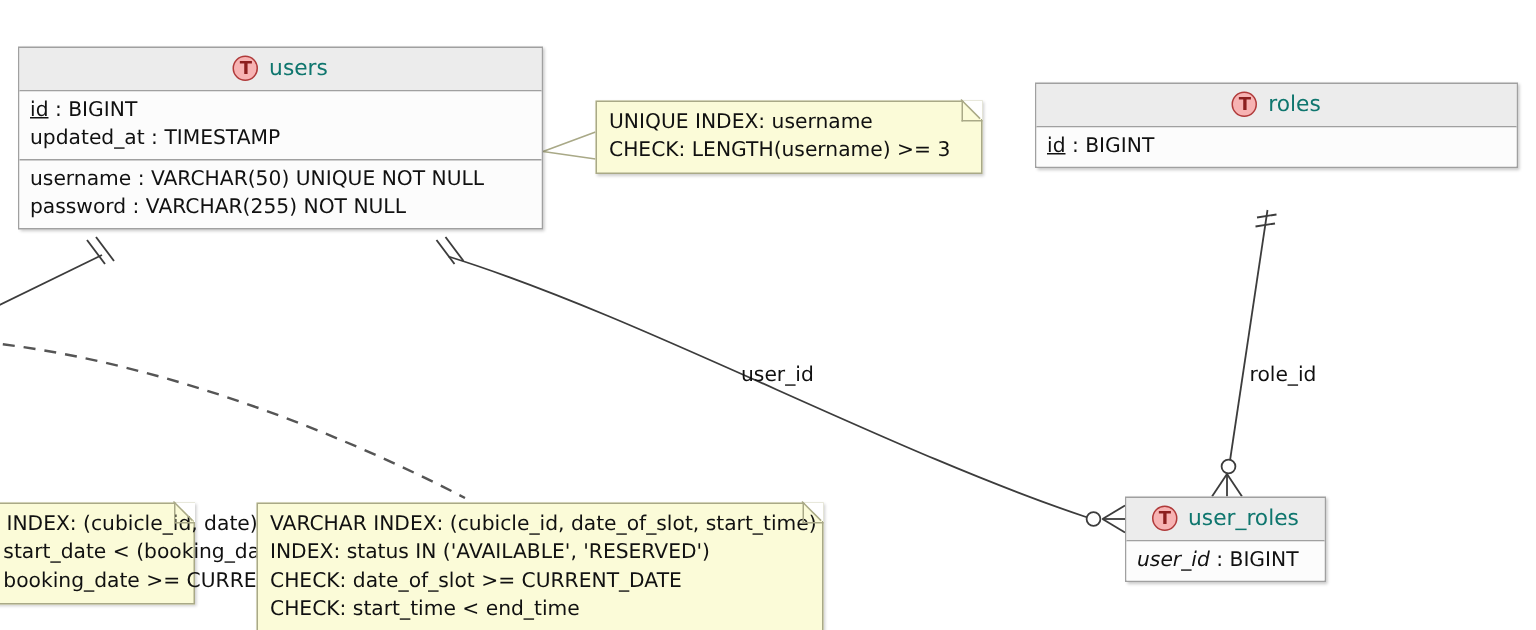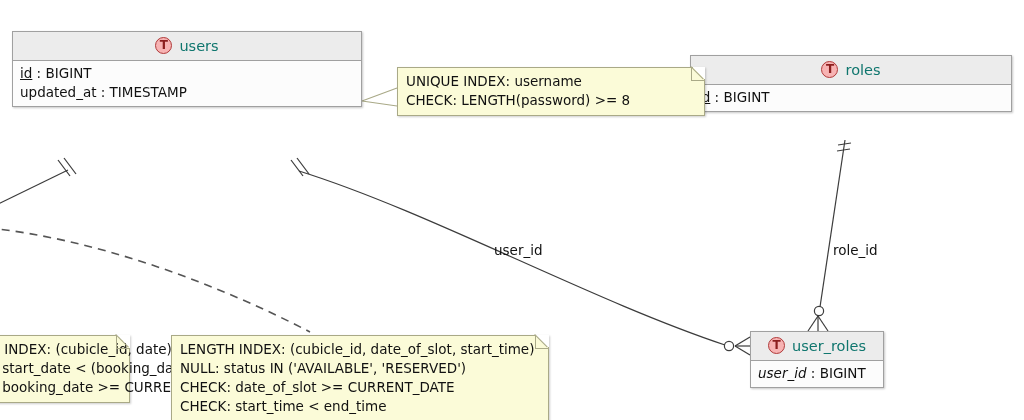--- a/index.html
+++ b/index.html
@@ -192,20 +192,24 @@
 
   <div class="entity" style="left:12px; top:31px; width:350px;">
     <div class="entity-header">
       <span class="t-badge">T</span>
       <span class="entity-title">users</span>
     </div>
     <div class="entity-section">
       <div class="attr pk"><span class="nm">id</span> : <span>BIGINT</span></div>
       <div class="attr"><span class="nm">updated_at</span> : <span>TIMESTAMP</span></div>
     </div>
+    <div class="entity-section">
+      <div class="attr"><span class="nm">username</span> : <span>VARCHAR(50) UNIQUE NOT NULL</span></div>
+      <div class="attr"><span class="nm">password</span> : <span>VARCHAR(255) NOT NULL</span></div>
+    </div>
   </div>
 
   <div class="entity" style="left:690px; top:55px; width:322px;">
     <div class="entity-header">
       <span class="t-badge">T</span>
       <span class="entity-title">roles</span>
     </div>
     <div class="entity-section">
       <div class="attr pk"><span class="nm">id</span> : <span>BIGINT</span></div>
     </div>
@@ -214,38 +218,38 @@
   <div class="entity" style="left:750px; top:331px; width:134px;">
     <div class="entity-header">
       <span class="t-badge">T</span>
       <span class="entity-title">user_roles</span>
     </div>
     <div class="entity-section">
       <div class="attr fk"><span class="nm">user_id</span> : <span>BIGINT</span></div>
     </div>
   </div>
 
-  <div class="note" style="left:397px; top:67px; width:308px;">
+  <div class="note" style="left:397px; top:67px; width:258px;">
     <span class="fold"></span>
     <div class="note-line">UNIQUE INDEX: username</div>
-    <div class="note-line">CHECK: LENGTH(password) &gt;= 8</div>
+    <div class="note-line">CHECK: LENGTH(username) &gt;= 3</div>
   </div>
 
   <div class="note" style="left:-62px; top:335px; width:192px;">
     <span class="fold"></span>
     <div class="note-line">UNIQUE INDEX: (cubicle_id, date)</div>
     <div class="note-line">CHECK: start_date &lt; (booking_date)</div>
     <div class="note-line"></div>
     <div class="note-line">CHECK: booking_date &gt;= CURRENT_DATE</div>
   </div>
 
   <div class="note" style="left:171px; top:335px; width:378px;">
     <span class="fold"></span>
-    <div class="note-line">LENGTH INDEX: (cubicle_id, date_of_slot, start_time)</div>
-    <div class="note-line">NULL: status IN ('AVAILABLE', 'RESERVED')</div>
+    <div class="note-line">VARCHAR INDEX: (cubicle_id, date_of_slot, start_time)</div>
+    <div class="note-line">INDEX: status IN ('AVAILABLE', 'RESERVED')</div>
     <div class="note-line">CHECK: date_of_slot &gt;= CURRENT_DATE</div>
     <div class="note-line">CHECK: start_time &lt; end_time</div>
   </div>
 
   <div class="edge-label" style="left:494px; top:242px;">user_id</div>
   <div class="edge-label" style="left:833px; top:242px;">role_id</div>
 
 </div>
 
 </body></html>

